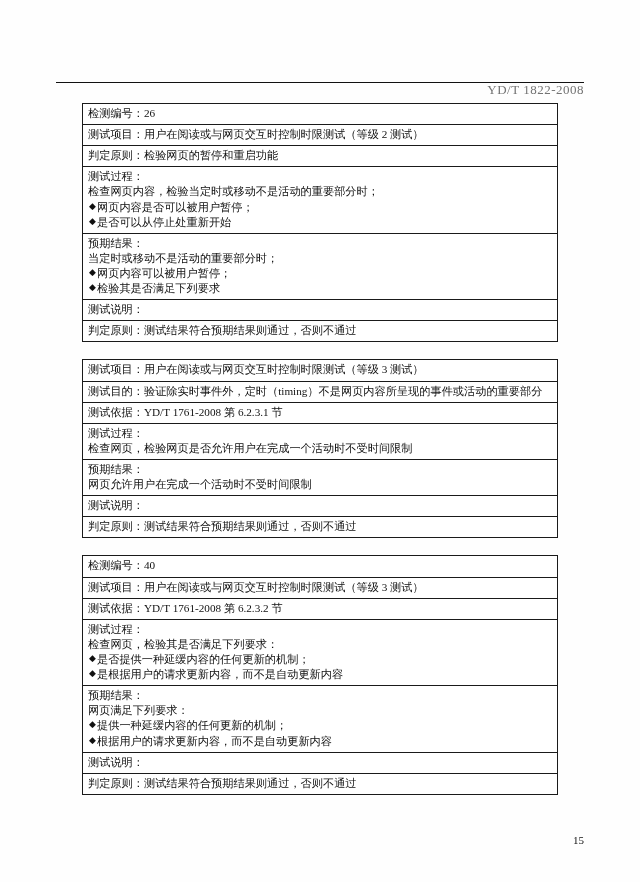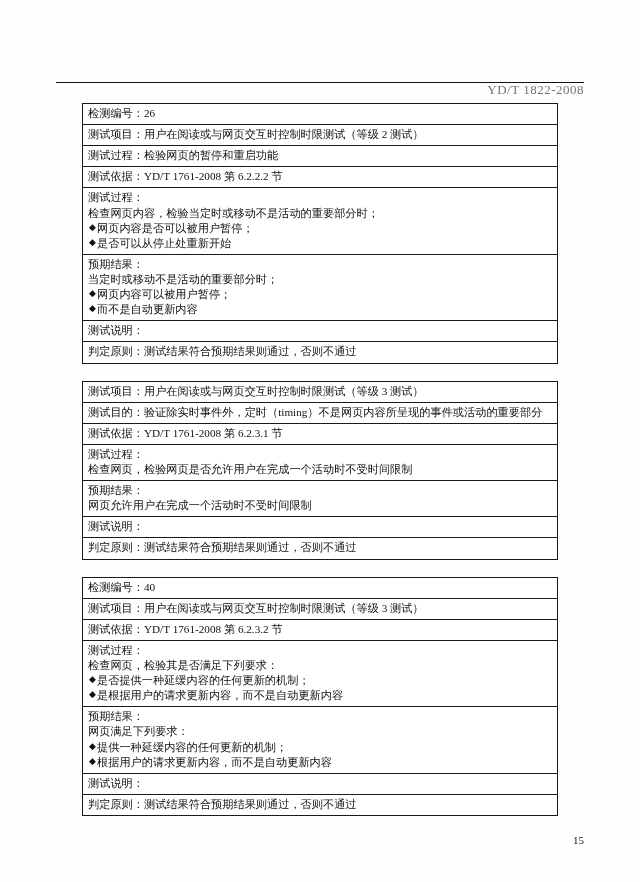--- a/index.html
+++ b/index.html
@@ -112,45 +112,40 @@
                 <div class="row-line">检测编号：26</div>
               </td>
             </tr>
             <tr>
               <td>
                 <div class="row-line">测试项目：用户在阅读或与网页交互时控制时限测试（等级 2 测试）</div>
               </td>
             </tr>
             <tr>
               <td>
-                <div class="row-line">测试过程：检验网页的暂停和重启功能</div>
-              </td>
-            </tr>
-            <tr>
-              <td>
-                <div class="row-line">测试依据：YD/T 1761-2008 第 6.2.2.2 节</div>
+                <div class="row-line">判定原则：检验网页的暂停和重启功能</div>
               </td>
             </tr>
             <tr>
               <td>
                 <div class="cellstack">
                   <div class="blk-line">测试过程：</div>
                   <div class="blk-line">检查网页内容，检验当定时或移动不是活动的重要部分时；</div>
                   <div class="bullet-line"><span class="bullet">◆</span><span class="btext">网页内容是否可以被用户暂停；</span></div>
                   <div class="bullet-line"><span class="bullet">◆</span><span class="btext">是否可以从停止处重新开始</span></div>
                 </div>
               </td>
             </tr>
             <tr>
               <td>
                 <div class="cellstack">
                   <div class="blk-line">预期结果：</div>
                   <div class="blk-line">当定时或移动不是活动的重要部分时；</div>
                   <div class="bullet-line"><span class="bullet">◆</span><span class="btext">网页内容可以被用户暂停；</span></div>
-                  <div class="bullet-line"><span class="bullet">◆</span><span class="btext">而不是自动更新内容</span></div>
+                  <div class="bullet-line"><span class="bullet">◆</span><span class="btext">检验其是否满足下列要求</span></div>
                 </div>
               </td>
             </tr>
             <tr>
               <td>
                 <div class="row-line">测试说明：</div>
               </td>
             </tr>
             <tr>
               <td>

